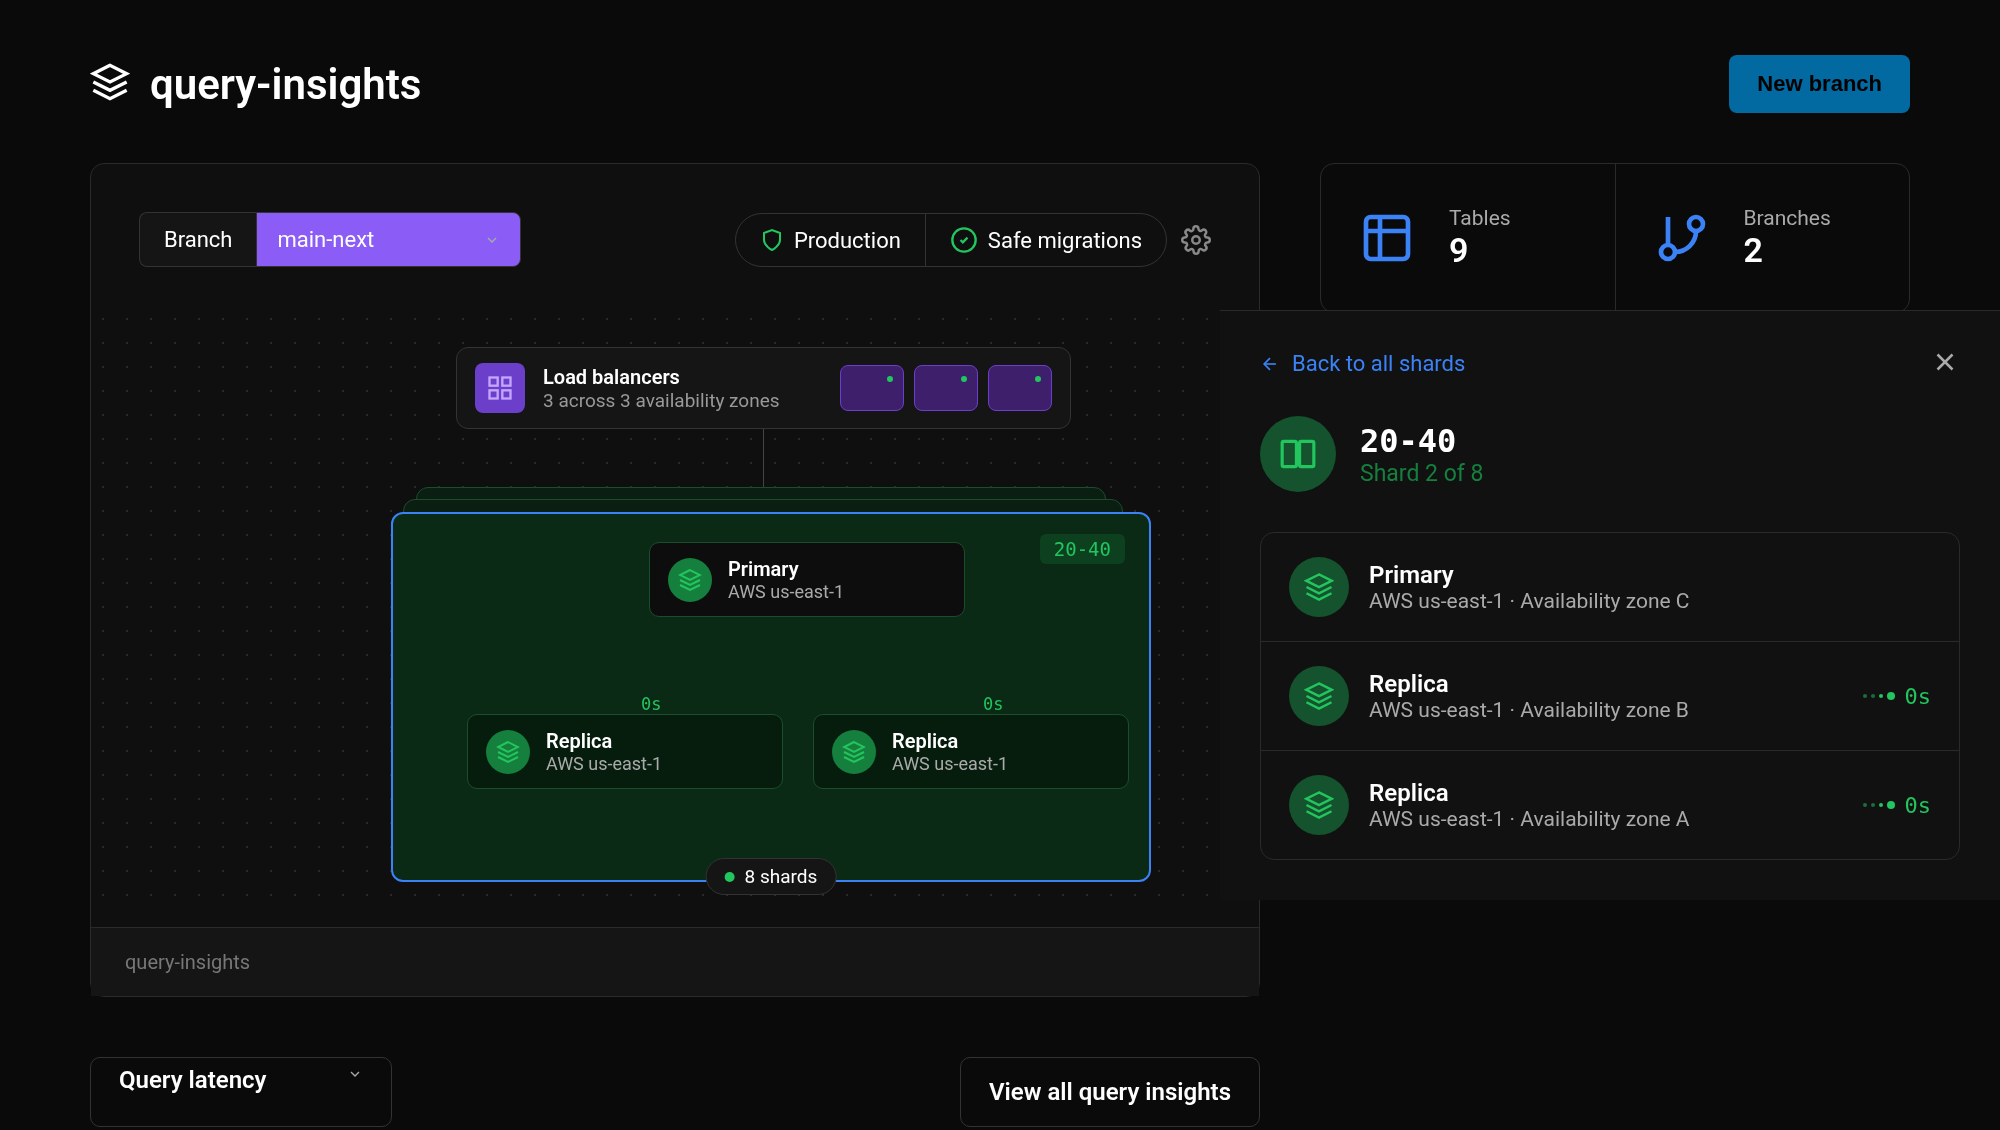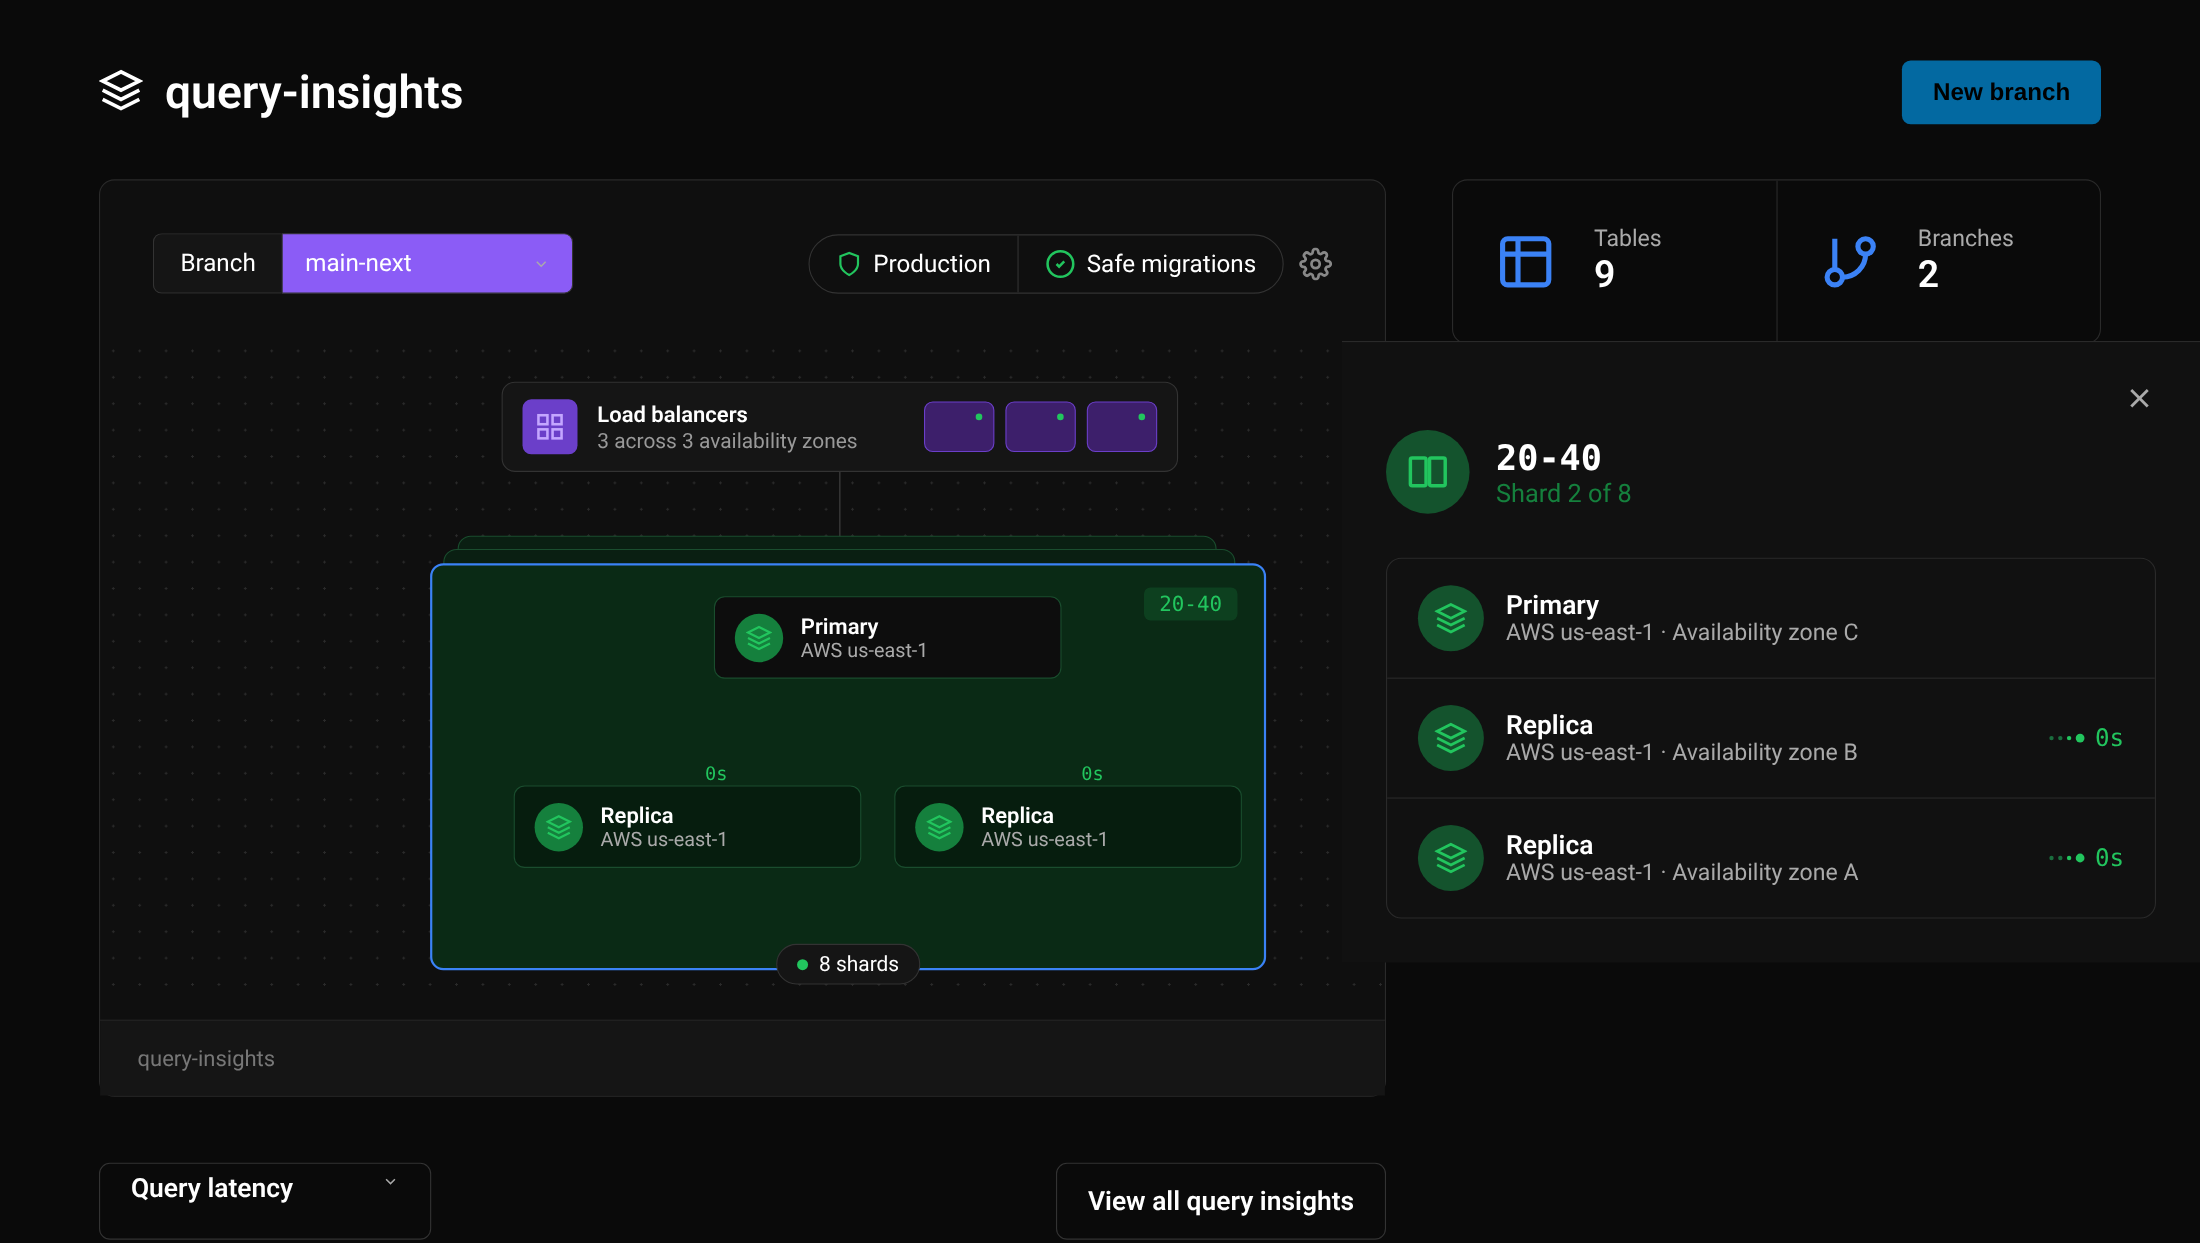--- a/index.html
+++ b/index.html
@@ -534,20 +534,27 @@
   <div class="query-latency-btn">
     <span>Query latency</span>
     <svg class="chevron" viewBox="0 0 24 24" fill="none" stroke="#aaa" stroke-width="2">
         <path d="M6 9l6 6 6-6"></path>
       </svg>
   </div>
   <div class="view-all-link">View all query insights</div>
 </div>
 
 <div class="detail-panel">
+  <div class="back-link">
+    <svg width="20" height="20" viewBox="0 0 24 24" fill="none" stroke="currentColor" stroke-width="2">
+        <line x1="19" y1="12" x2="5" y2="12"></line>
+        <polyline points="12 19 5 12 12 5"></polyline>
+      </svg>
+    <span>Back to all shards</span>
+  </div>
   <svg class="close-btn" viewBox="0 0 24 24" fill="none" stroke="currentColor" stroke-width="2">
       <line x1="18" y1="6" x2="6" y2="18"></line>
       <line x1="6" y1="6" x2="18" y2="18"></line>
     </svg>
 
   <div class="shard-header">
     <div class="shard-header-icon">
       <svg width="38" height="38" viewBox="0 0 24 24" fill="none" stroke="currentColor" stroke-width="2">
           <rect x="2" y="4" width="9" height="16" rx="1"></rect>
           <rect x="13" y="4" width="9" height="16" rx="1"></rect>

